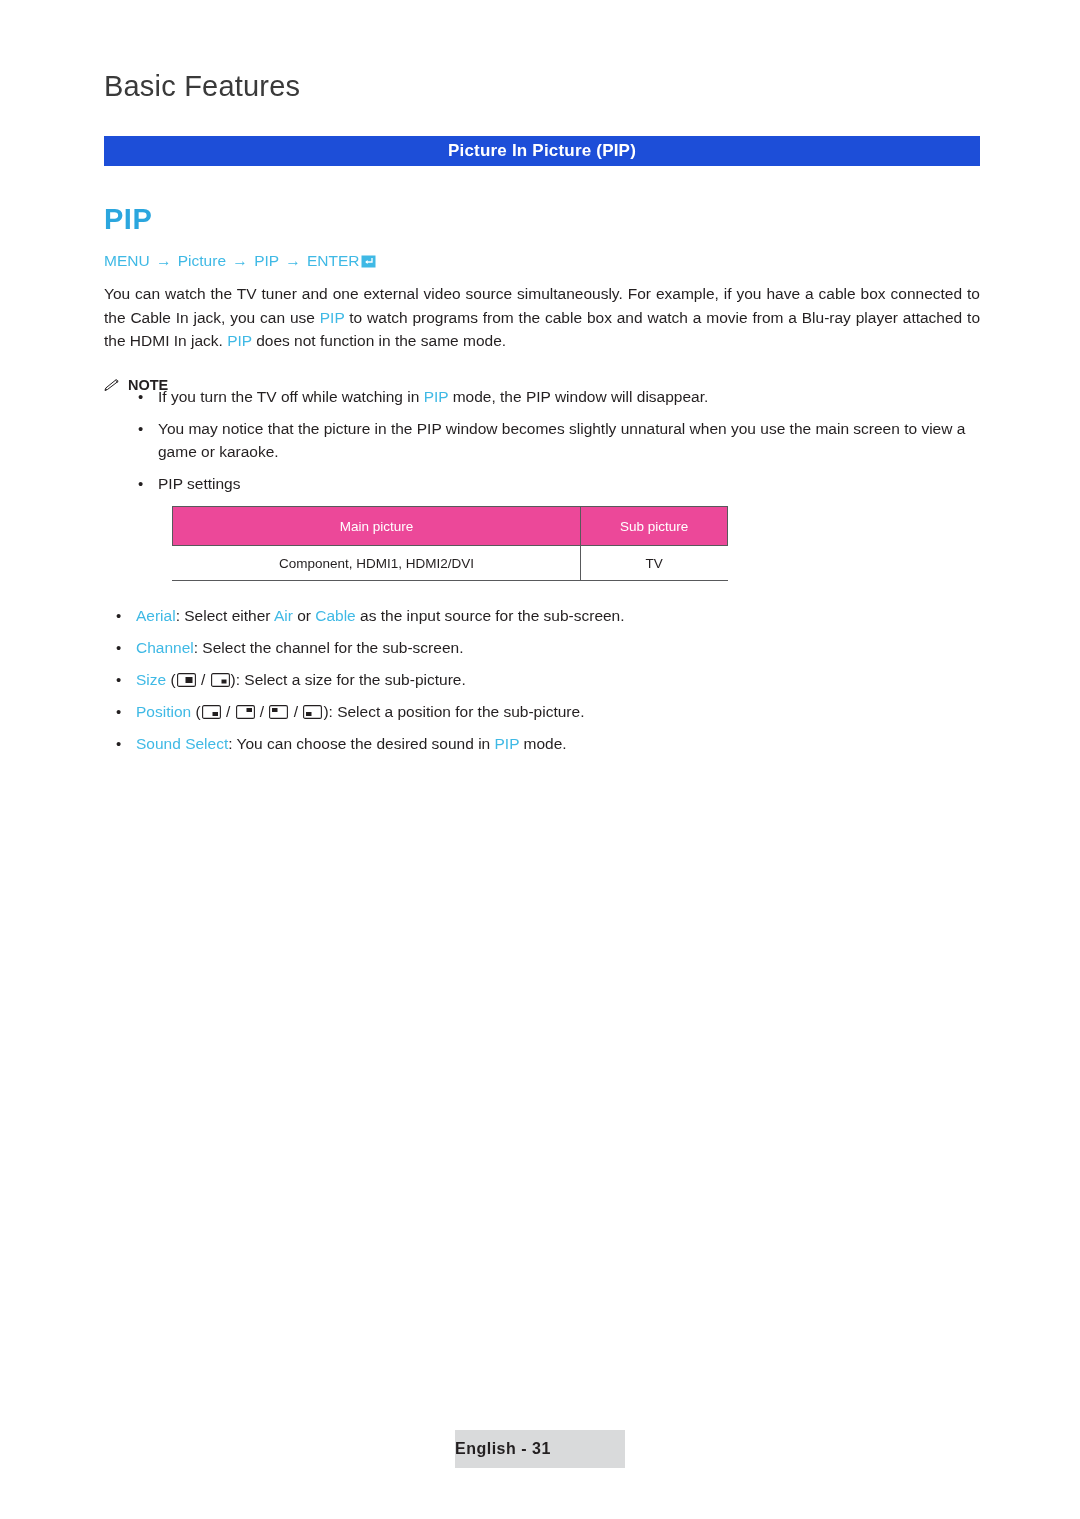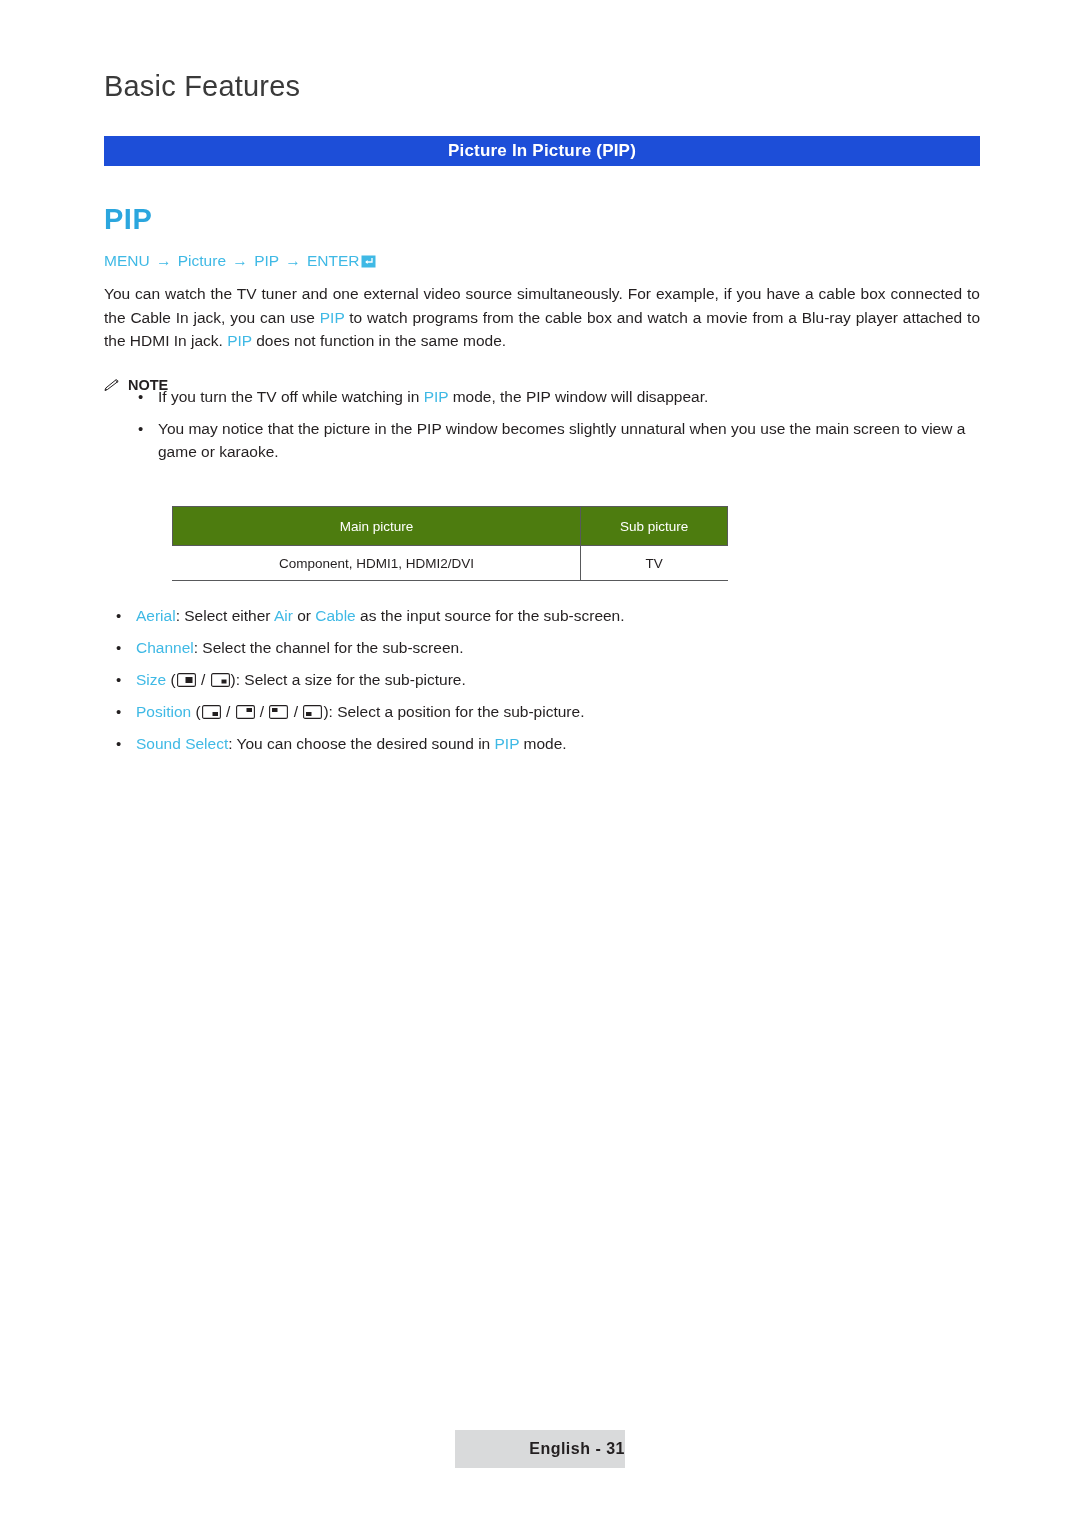--- a/index.html
+++ b/index.html
@@ -124,21 +124,21 @@
   }
   table.pip-table {
     position: absolute;
     left: 172px;
     top: 506px;
     width: 556px;
     border-collapse: collapse;
     font-size: 13.5px;
   }
   table.pip-table th {
-    background: #4d7c0f;
+    background: #ec4899;
     color: #ffffff;
     font-weight: normal;
     height: 36px;
     text-align: center;
     border: 1px solid #58595b;
     font-size: 13.5px;
   }
   table.pip-table td {
     height: 32px;
     text-align: center;
@@ -184,21 +184,21 @@
   }
   .footer {
     position: absolute;
     left: 455px;
     top: 1430px;
     width: 170px;
     height: 38px;
     background: #d9dadb;
     display: flex;
     align-items: center;
-    justify-content: flex-end;
+    justify-content: flex-start;
     font-size: 16px;
     font-weight: bold;
     color: #231f20;
     letter-spacing: 0.5px;
   }
 </style>
 </head>
 <body>
 
 <div class="page">
@@ -232,20 +232,21 @@
           <path d="M1 11.5 L3.3 10.6 L14.2 2.3 L12.2 0.6 L1.6 9.2 Z" fill="none" stroke="#231f20" stroke-width="1"></path>
           <path d="M1.1 11.4 L3.2 10.6 L2 9.4 Z" fill="#231f20"></path>
           <line x1="11.6" y1="1.4" x2="13.6" y2="3.2" stroke="#231f20" stroke-width="1"></line>
         </svg></span>
     <span>NOTE</span>
   </div>
 
   <div class="note-list">
     <div class="note-item"><span>If you turn the TV off while watching in </span><span class="cyan">PIP</span><span> mode, the PIP window will disappear.</span></div>
     <div class="note-item"><span>You may notice that the picture in the PIP window becomes slightly unnatural when you use the main screen to view a game or karaoke.</span></div>
+    <div class="note-item"><span>PIP settings</span></div>
   </div>
 
   <table class="pip-table">
     <thead>
       <tr>
         <th>Main picture</th>
         <th>Sub picture</th>
       </tr>
     </thead>
     <tbody>

